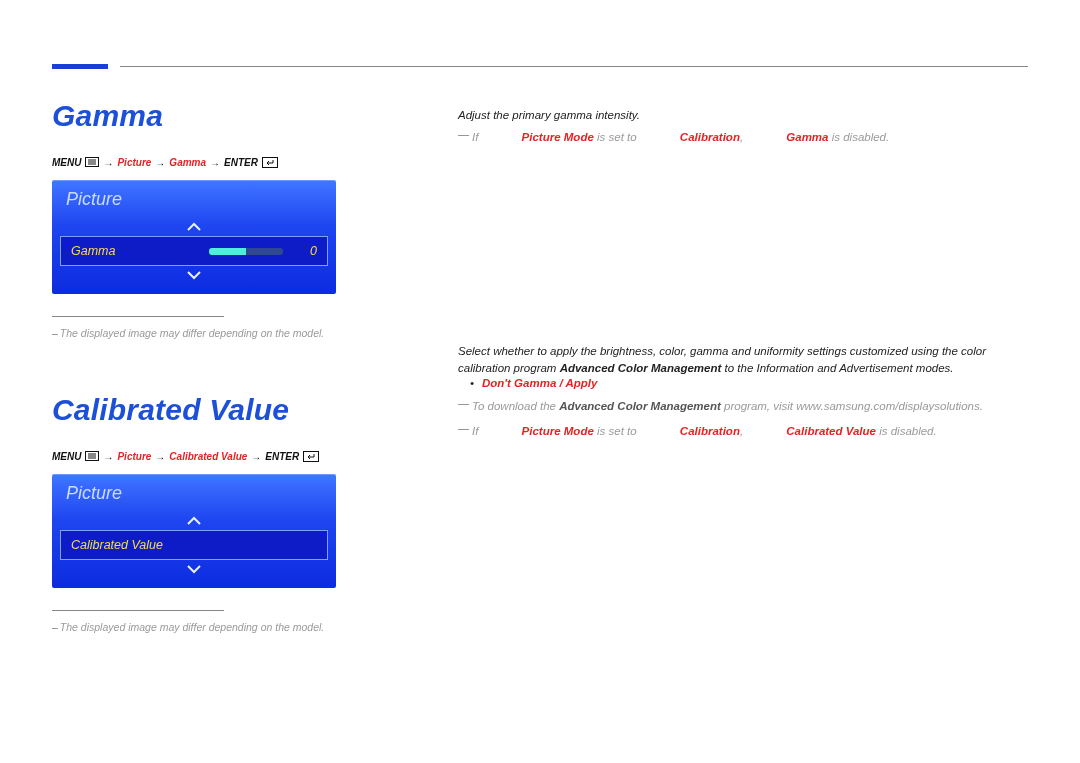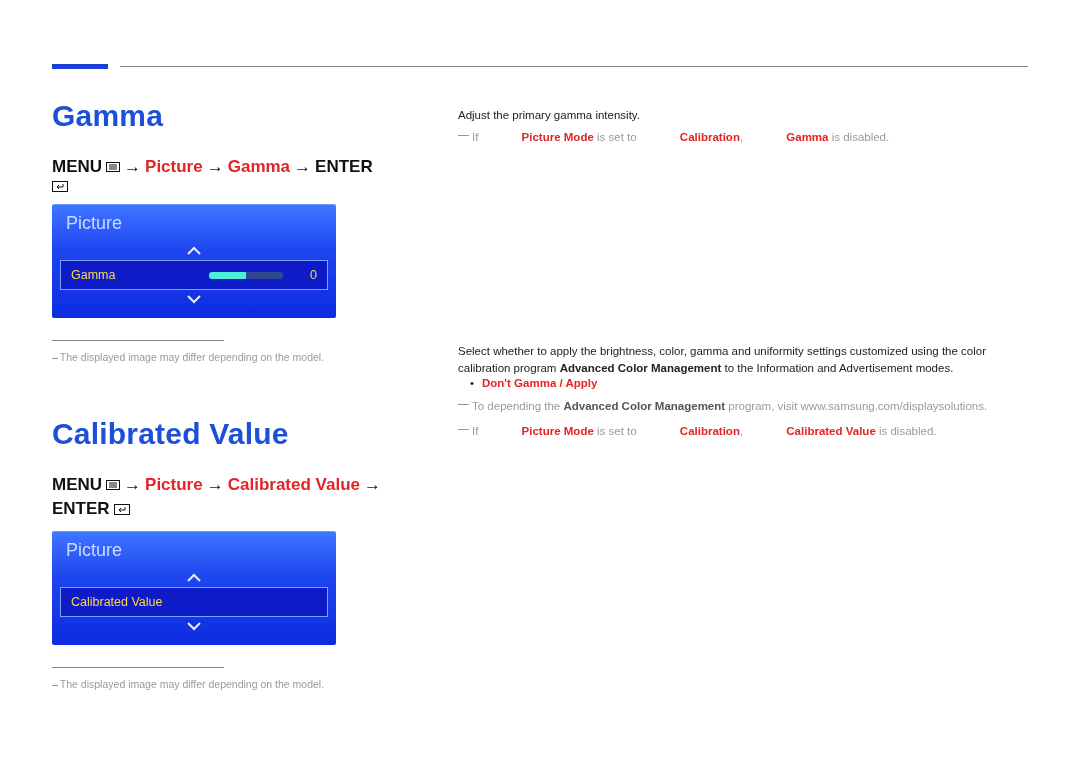--- a/index.html
+++ b/index.html
@@ -20,41 +20,42 @@
   }
   .accent-bar {
     width: 56px;
     height: 5px;
     background: #1a3fd6;
   }
   .columns {
     display: flex;
     gap: 66px;
     margin-top: 30px;
+    font-style: italic;
   }
   .left-col { width: 340px; }
   .right-col { flex: 1; padding-top: 8px; }
 
   .section { margin-bottom: 54px; }
 
   h1.section-title {
     color: #1c50d8;
     font-weight: 600;
     font-size: 30px;
     margin-bottom: 24px;
     letter-spacing: 0.2px;
   }
 
   .breadcrumb {
-    font-size: 17px;
+    font-size: 10px;
     font-weight: bold;
     color: #111;
     margin-bottom: 12px;
     display: flex;
-    align-items: center;
+    align-items: flex-start;
     flex-wrap: wrap;
     gap: 4px;
   }
   .breadcrumb .red { color: #e52323; font-weight: bold; }
   .breadcrumb svg { vertical-align: middle; }
 
   
   .osd {
     width: 284px;
     border-radius: 2px;
@@ -264,20 +265,20 @@
         <span>If </span><span class="red-bold">Picture Mode</span><span> is set to </span><span class="red-bold">Calibration</span><span>, </span><span class="red-bold">Gamma</span><span> is disabled.</span>
       </p>
     </div>
 
     <div class="right-block2">
       <p class="desc">
         <span>Select whether to apply the brightness, color, gamma and uniformity settings customized using the color calibration program </span><b>Advanced Color Management</b><span> to the Information and Advertisement modes.</span>
       </p>
       <div class="bullet-line">Don't Gamma / Apply</div>
       <p class="note-line">
-        <span>To depending the </span><span class="dark-bold">Advanced Color Management</span><span> program, visit www.samsung.com/displaysolutions.</span>
+        <span>To download the </span><span class="dark-bold">Advanced Color Management</span><span> program, visit www.samsung.com/displaysolutions.</span>
       </p>
       <p class="note-line">
         <span>If </span><span class="red-bold">Picture Mode</span><span> is set to </span><span class="red-bold">Calibration</span><span>, </span><span class="red-bold">Calibrated Value</span><span> is disabled.</span>
       </p>
     </div>
   </div>
 </div>
 
 </body></html>

